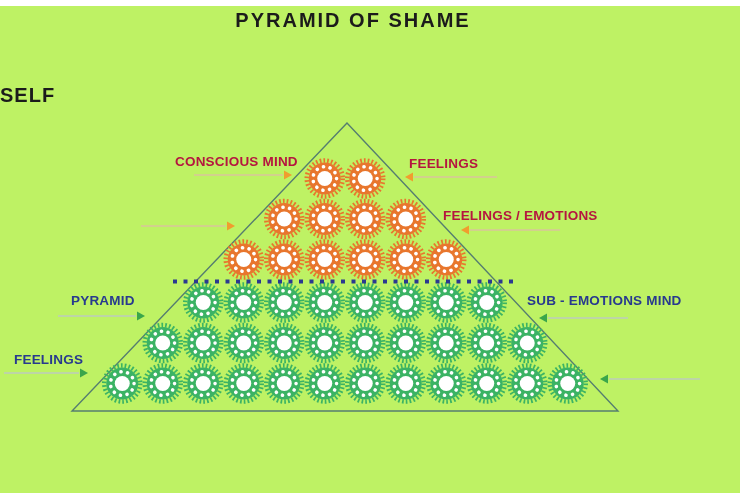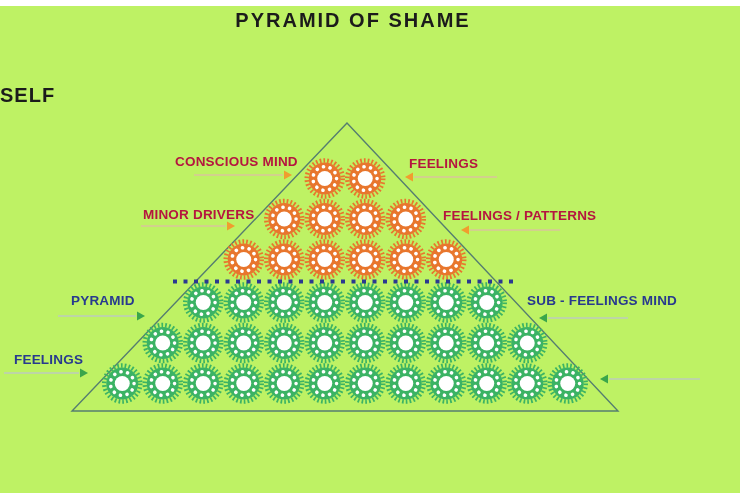--- a/index.html
+++ b/index.html
@@ -332,19 +332,18 @@
         <polygon points="88,367 80,362.5 80,371.5" fill="#3aa64b"></polygon>
       </g>
       <g>
         <line x1="609" y1="373" x2="700" y2="373" stroke="#bccbbd" stroke-width="1.6"></line>
         <polygon points="600,373 608,368.5 608,377.5" fill="#3aa64b"></polygon>
       </g>
     </svg>
 
   <div class="lbl up" style="left:175px;top:148px;">CONSCIOUS MIND</div>
   <div class="lbl up" style="left:409px;top:150px;">FEELINGS</div>
-  <div class="lbl up" style="left:143px;top:201px;">MINOR DRIVERS</div>
-  <div class="lbl up" style="left:443px;top:202px;">FEELINGS / PATTERNS</div>
+  <div class="lbl up" style="left:443px;top:202px;">FEELINGS / EMOTIONS</div>
   <div class="lbl lo" style="left:71px;top:287px;">PYRAMID</div>
-  <div class="lbl lo" style="left:527px;top:287px;">SUB - FEELINGS MIND</div>
+  <div class="lbl lo" style="left:527px;top:287px;">SUB - EMOTIONS MIND</div>
   <div class="lbl lo" style="left:14px;top:346px;">FEELINGS</div>
 
 </div>
 
 </body></html>

